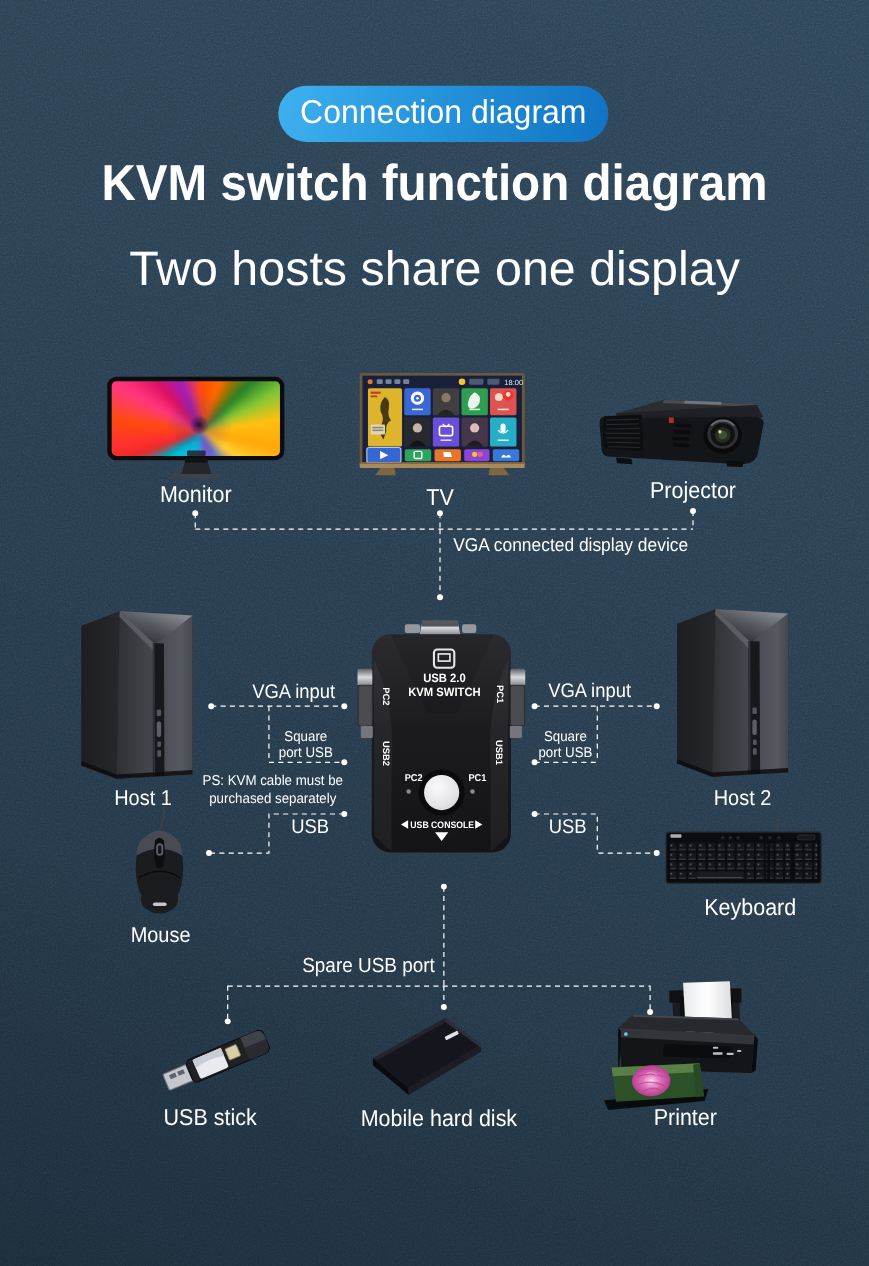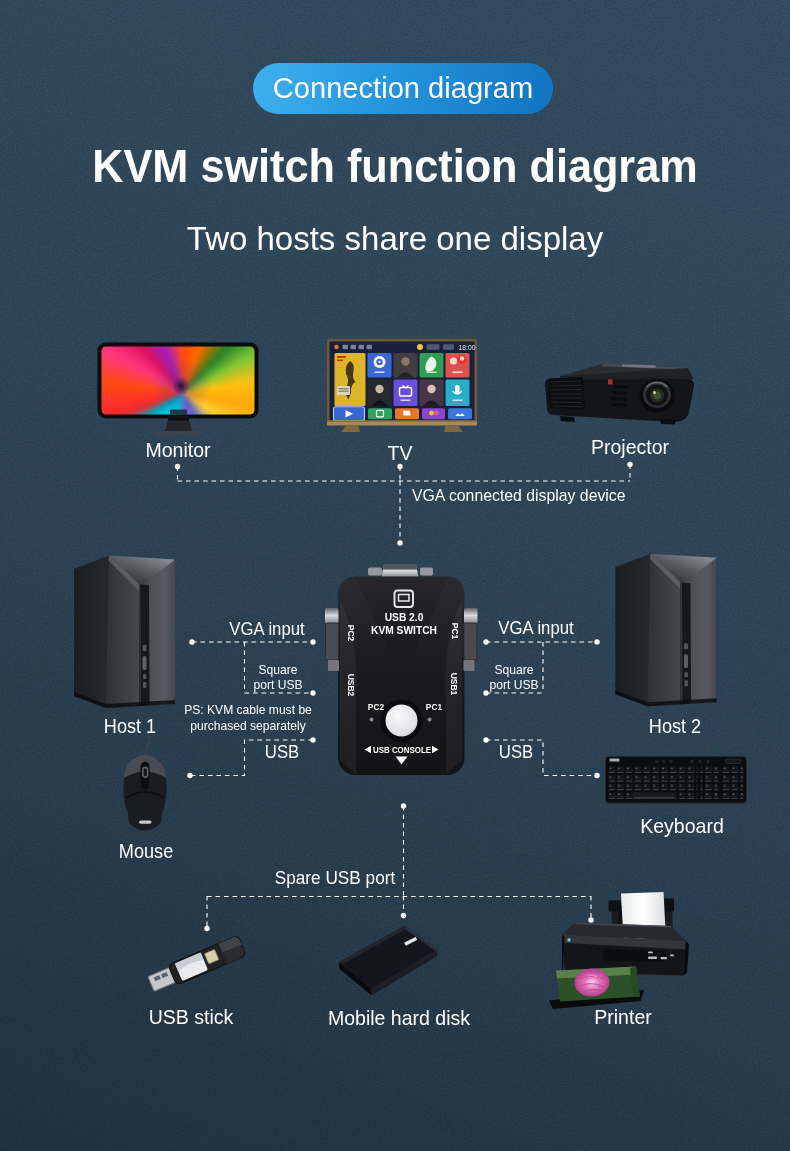--- a/index.html
+++ b/index.html
@@ -1,25 +1,25 @@
 <!DOCTYPE html>
 <html><head>
 <meta charset="utf-8">
 <style>
   html,body{margin:0;padding:0;background:#1d2f40;}
   #page{position:relative;width:790px;height:1151px;overflow:hidden;
     font-family:"Liberation Sans",sans-serif;
     background:linear-gradient(200deg,#2d4254 0%,#2a3e4f 25%,#273a4a 50%,#233544 72%,#1e2e3b 90%,#1b2a36 100%);}
   .lbl{position:absolute;color:#fff;white-space:nowrap;transform:translate(-50%,-50%) scaleX(.93);text-align:center;font-size:21px;}
   #noise{position:absolute;left:0;top:0;mix-blend-mode:overlay;opacity:.6;}
-  #pill{position:absolute;left:253px;top:63px;width:300px;height:51px;border-radius:26px;
+  #pill{position:absolute;left:253px;top:78px;width:300px;height:51px;border-radius:26px;
     background:linear-gradient(100deg,#3fb0ee 0%,#2595dc 45%,#1173c2 100%);}
   #pill span{position:absolute;left:50%;top:50%;transform:translate(-50%,-54%) scaleX(.97);color:#fff;font-size:30px;white-space:nowrap;}
   #title{position:absolute;left:0;top:139px;width:790px;text-align:center;color:#fff;font-size:46px;font-weight:bold;transform:scaleX(.94);}
-  #subtitle{position:absolute;left:0;top:220px;width:790px;text-align:center;color:#fff;font-size:33px;}
+  #subtitle{position:absolute;left:0;top:220px;width:790px;text-align:center;color:#fff;font-size:44px;}
   #swirl{position:absolute;left:101px;top:346px;width:154px;height:69px;border-radius:5px;overflow:hidden;}
   #swirl .c{position:absolute;left:-25%;top:-60%;width:150%;height:220%;
     background:conic-gradient(from 0deg at 52% 58%,
       #f4511e 0deg,#ef6c00 20deg,#2e7d32 45deg,#8bc34a 62deg,#fbc02d 82deg,
       #f9a825 102deg,#ffd54f 125deg,#5c6bc0 150deg,#7e57c2 172deg,#26c6da 192deg,
       #00bcd4 215deg,#00acc1 235deg,#d32f2f 250deg,#e53935 262deg,#f4511e 278deg,
       #ec407a 298deg,#c2185b 318deg,#8e24aa 338deg,#f4511e 360deg);
     filter:blur(2.5px) saturate(1.2);}
   #swirl .v{position:absolute;inset:0;background:
      radial-gradient(circle 9px at 52% 58%, rgba(28,14,48,.92) 0%, rgba(55,28,88,.55) 55%, rgba(0,0,0,0) 100%),

